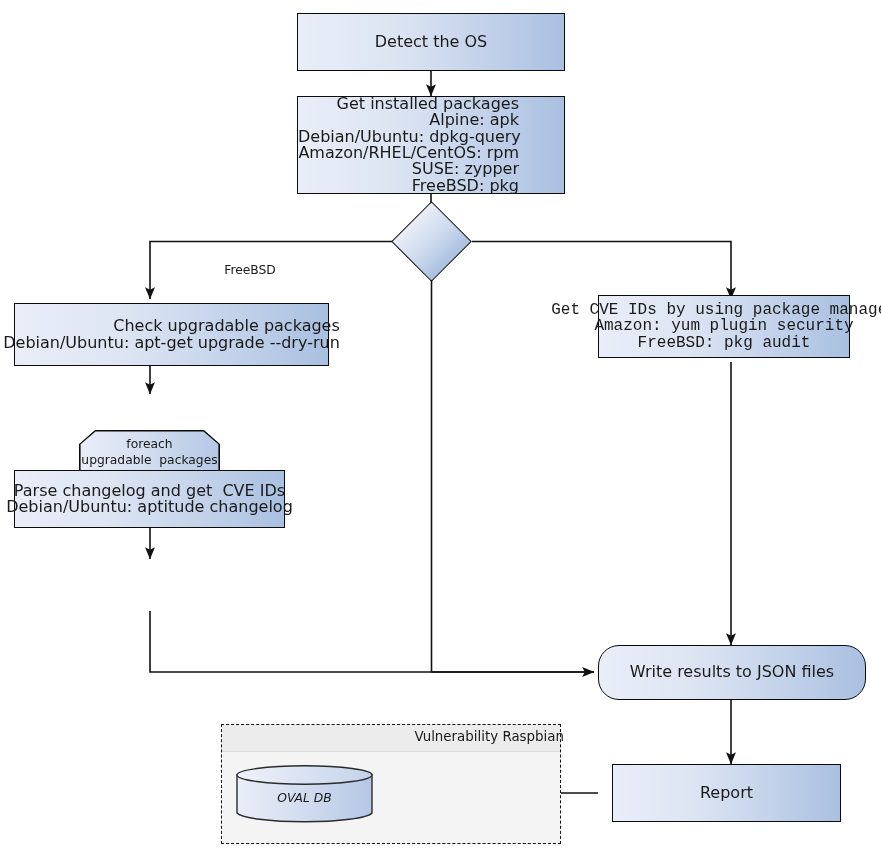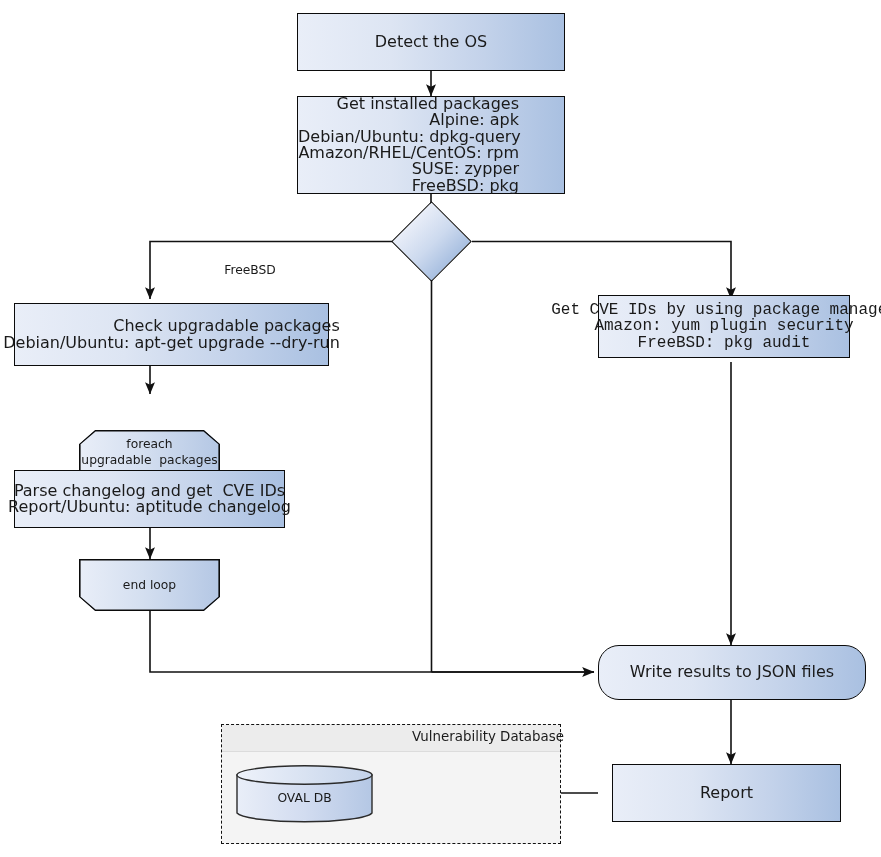--- a/index.html
+++ b/index.html
@@ -71,20 +71,21 @@
 
   
   .cylinder {
     position: absolute;
     display: flex;
     align-items: center;
     justify-content: center;
     font-size: 12.3px;
     color: #1a1a1a;
     white-space: pre;
+    font-style: italic;
   }
   .cylinder .cyl-svg {
     position: absolute;
     inset: 0;
   }
   .cylinder .cyl-label {
     position: relative;
     z-index: 2;
     margin-top: 8px;
   }
@@ -195,48 +196,42 @@
   <div class="loopstart" style="left:79px; top:394px; width:141px; height:44px;margin-top:36px;">
     <svg class="edge" viewBox="0 0 141 48" preserveAspectRatio="none">
       <polygon points="16,0.8 125,0.8 140.2,14 140.2,47.2 0.8,47.2 0.8,14" fill="none" stroke="#0b0b0b" stroke-width="1.6"></polygon>
     </svg>
     <span>foreach
 upgradable  packages</span>
   </div>
 
   <div class="node" style="left:14px; top:470px; width:271px; height:58px;">
     <span>Parse changelog and get  CVE IDs
-Report/Ubuntu: aptitude changelog</span>
-  </div>
-
-  <div class="loopend" style="left:79px; top:559px; width:141px; height:52px;">
-    <svg class="edge" viewBox="0 0 141 52" preserveAspectRatio="none">
-      <polygon points="0.8,0.8 140.2,0.8 140.2,38 125,51.2 16,51.2 0.8,38" fill="none" stroke="#0b0b0b" stroke-width="1.6"></polygon>
-    </svg>
-    <span>end loop</span>
-  </div>
+Debian/Ubuntu: aptitude changelog</span>
+  </div>
+
 
   <div class="node" style="left:598px; top:295px; width:252px; height:63px;font-family:Liberation Mono, monospace;">
     <span>Get CVE IDs by using package manager
 Amazon: yum plugin security
 FreeBSD: pkg audit</span>
   </div>
 
   <div class="node" style="left:598px; top:645px; width:268px; height:55px;border-radius:21px;">
     <span>Write results to JSON files</span>
   </div>
 
   <div class="node" style="left:612px; top:764px; width:229px; height:58px;">
     <span>Report</span>
   </div>
 
   <div class="group-box" style="left:221px; top:724px; width:340px; height:120px;">
     <div class="group-titlebar" style="left:0; top:0; right:0; height:26px;"></div>
   </div>
-  <div class="group-title" style="left:221px; top:729px; width:343px;">Vulnerability Database</div>
+  <div class="group-title" style="left:221px; top:729px; width:343px;">Vulnerability Raspbian</div>
 
   <div class="cylinder" style="left:236px; top:765px; width:137px; height:58px;">
     <svg class="cyl-svg" viewBox="0 0 137 58" preserveAspectRatio="none">
       <defs>
         <linearGradient id="cylgradA" x1="0" y1="0" x2="1" y2="0">
           <stop offset="0%" stop-color="#e9eef8"></stop>
           <stop offset="50%" stop-color="#d2dcf0"></stop>
           <stop offset="100%" stop-color="#b4c7e4"></stop>
         </linearGradient>
         <linearGradient id="cyltopA" x1="0" y1="0" x2="1" y2="0">

